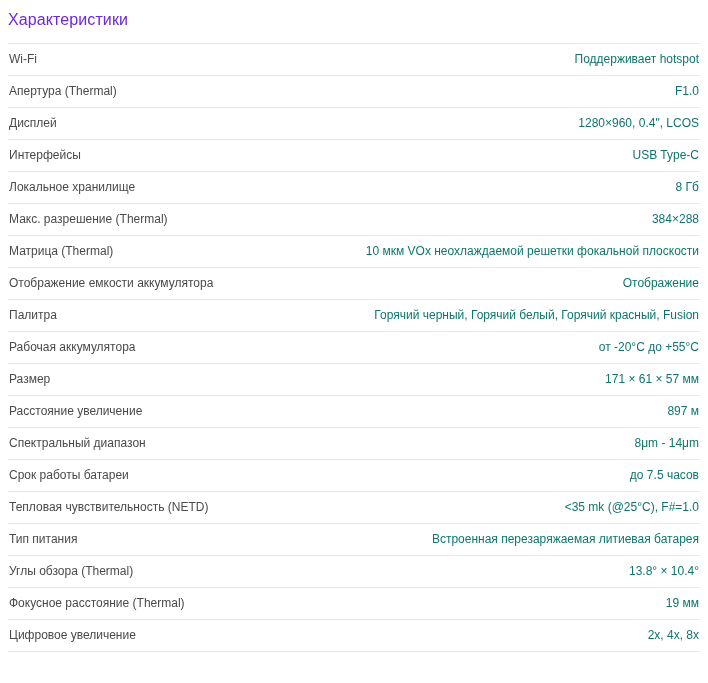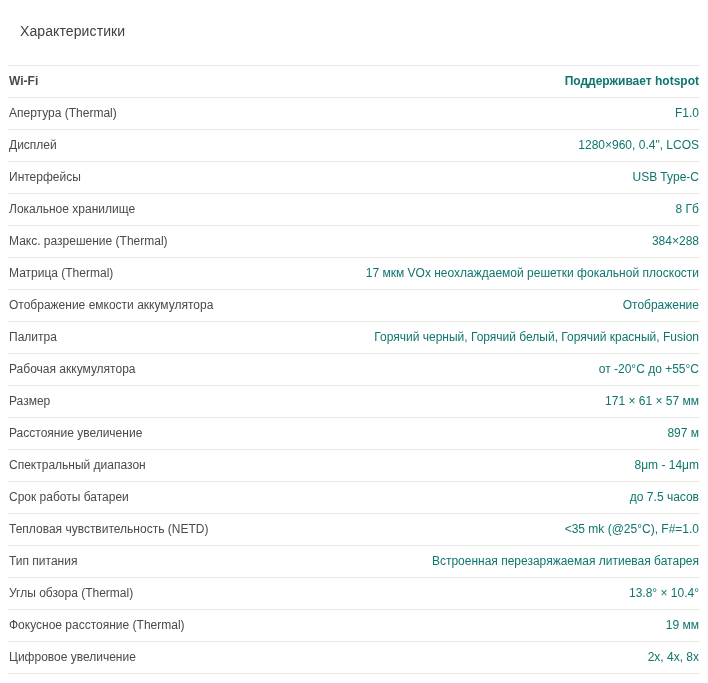--- a/index.html
+++ b/index.html
@@ -13,38 +13,37 @@
     font-family: "Liberation Sans", sans-serif;
     color: #3c3c3c;
     -webkit-font-smoothing: antialiased;
   }
   .specs-panel {
     width: 708px;
     box-sizing: border-box;
     padding: 0 8px;
   }
   .specs-title {
-    font-size: 14px;
+    font-size: 16px;
     font-weight: 400;
-    color: #404040;
-    margin: 12px;
+    color: #6d28d9;
+    margin: 0;
     padding: 11px 0 14px 0;
     letter-spacing: 0.1px;
   }
   .specs-table {
     width: 100%;
     border-collapse: collapse;
     table-layout: fixed;
   }
   .specs-table tr {
     border-bottom: 1px solid #e9e9e9;
   }
   .specs-table tr:first-child {
     border-top: 1px solid #e9e9e9;
-    font-weight: bold;
   }
   .specs-table td {
     font-size: 12px;
     line-height: 15px;
     color: #4a4a4a;
     padding: 8px 0 8px 0;
     vertical-align: middle;
   }
   td.spec-name {
     width: 44%;
@@ -85,21 +84,21 @@
         <tr>
           <td class="spec-name">Локальное хранилище</td>
           <td class="spec-value">8 Гб</td>
         </tr>
         <tr>
           <td class="spec-name">Макс. разрешение (Thermal)</td>
           <td class="spec-value">384×288</td>
         </tr>
         <tr>
           <td class="spec-name">Матрица (Thermal)</td>
-          <td class="spec-value">17 мкм VOx неохлаждаемой решетки фокальной плоскости</td>
+          <td class="spec-value">10 мкм VOx неохлаждаемой решетки фокальной плоскости</td>
         </tr>
         <tr>
           <td class="spec-name">Отображение емкости аккумулятора</td>
           <td class="spec-value">Отображение</td>
         </tr>
         <tr>
           <td class="spec-name">Палитра</td>
           <td class="spec-value">Горячий черный, Горячий белый, Горячий красный, Fusion</td>
         </tr>
         <tr>

